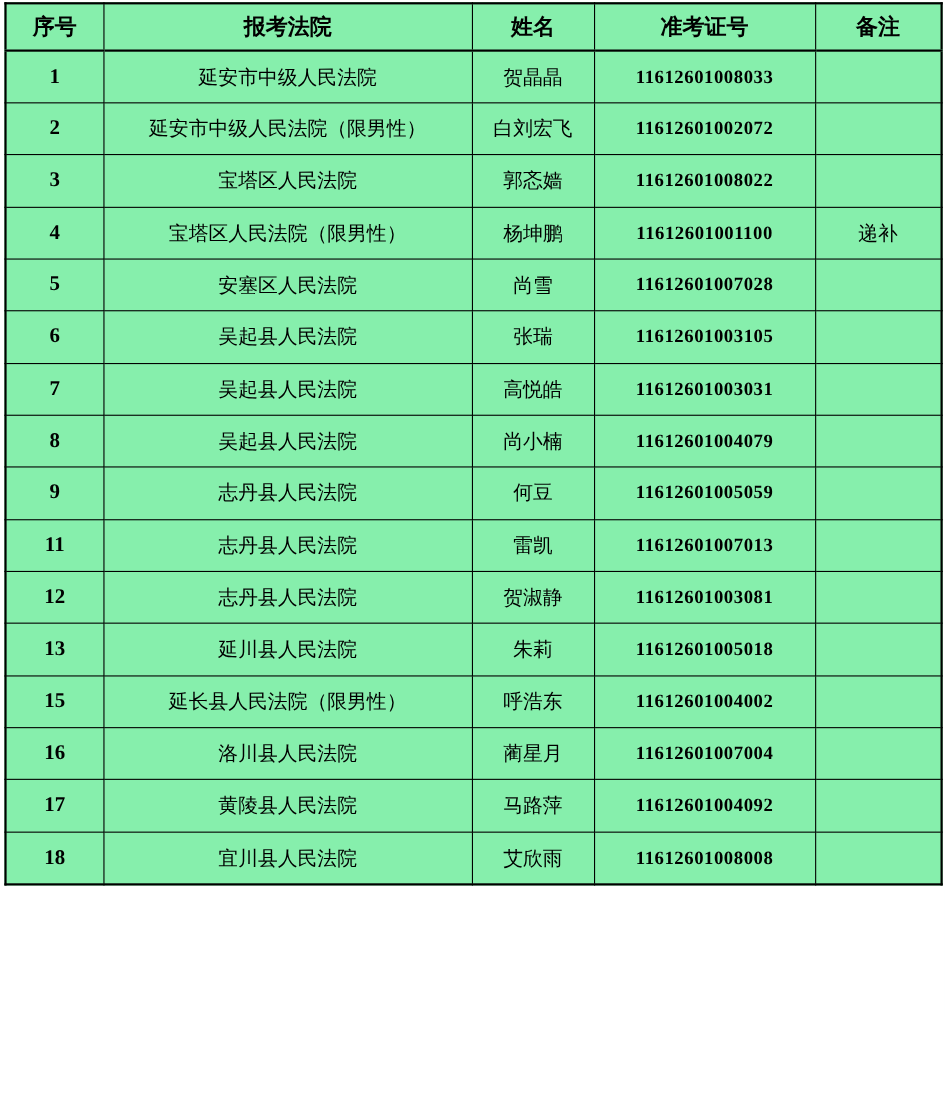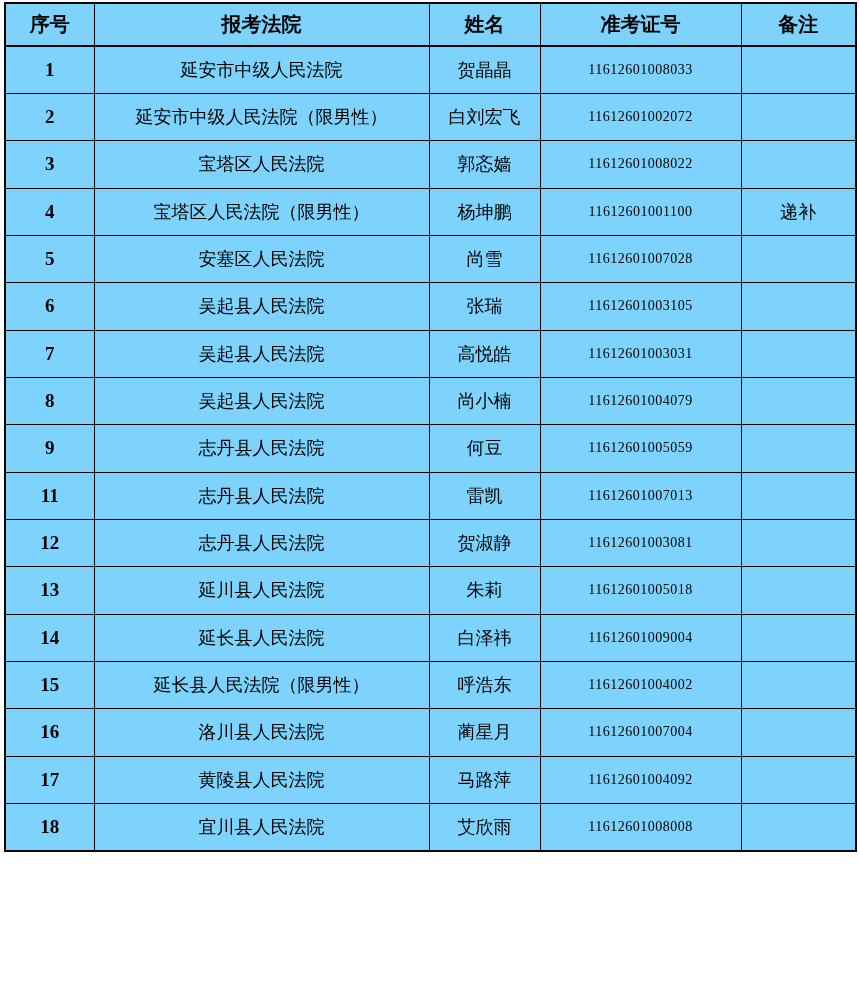--- a/index.html
+++ b/index.html
@@ -15,21 +15,21 @@
     color: #000000;
   }
   table.roster {
     position: absolute;
     left: 4px;
     top: 2px;
     width: 851px;
     border-collapse: collapse;
     table-layout: fixed;
     border: 2px solid #000000;
-    background: #7dd3fc;
+    background: #86efac;
   }
   col.c-seq    { width: 89px; }
   col.c-court  { width: 335px; }
   col.c-name   { width: 111px; }
   col.c-ticket { width: 201px; }
   col.c-remark { width: 115px; }
 
   th, td {
     border: 1px solid #000000;
     text-align: center;
@@ -52,22 +52,22 @@
     font-weight: bold;
     font-size: 19px;
   }
   td.cell-court, td.cell-name, td.cell-remark {
     font-family: "Liberation Serif", "DejaVu Serif", serif;
     font-weight: normal;
     font-size: 18px;
   }
   td.cell-ticket {
     font-family: "Liberation Serif", "DejaVu Serif", serif;
-    font-weight: normal;
-    font-size: 14px;
+    font-weight: bold;
+    font-size: 17px;
     letter-spacing: 0.5px;
   }
 </style>
 </head>
 <body>
 
 <table class="roster">
   <colgroup>
     <col class="c-seq">
     <col class="c-court">
@@ -163,27 +163,20 @@
         <td class="cell-remark"></td>
       </tr>
       <tr>
         <td class="cell-seq">13</td>
         <td class="cell-court">延川县人民法院</td>
         <td class="cell-name">朱莉</td>
         <td class="cell-ticket">11612601005018</td>
         <td class="cell-remark"></td>
       </tr>
       <tr>
-        <td class="cell-seq">14</td>
-        <td class="cell-court">延长县人民法院</td>
-        <td class="cell-name">白泽祎</td>
-        <td class="cell-ticket">11612601009004</td>
-        <td class="cell-remark"></td>
-      </tr>
-      <tr>
         <td class="cell-seq">15</td>
         <td class="cell-court">延长县人民法院（限男性）</td>
         <td class="cell-name">呼浩东</td>
         <td class="cell-ticket">11612601004002</td>
         <td class="cell-remark"></td>
       </tr>
       <tr>
         <td class="cell-seq">16</td>
         <td class="cell-court">洛川县人民法院</td>
         <td class="cell-name">蔺星月</td>

